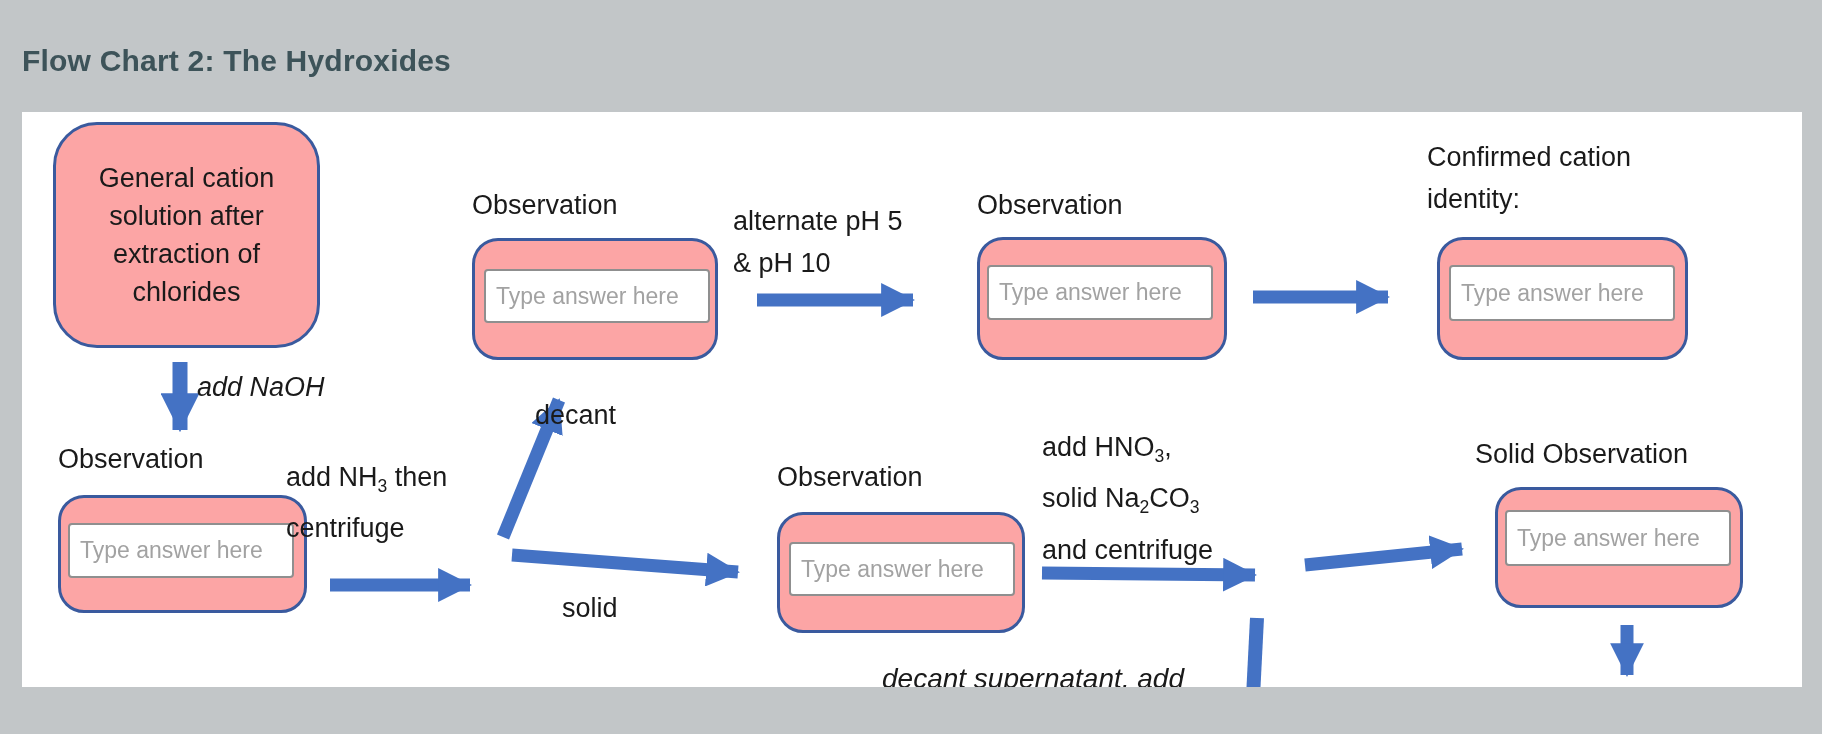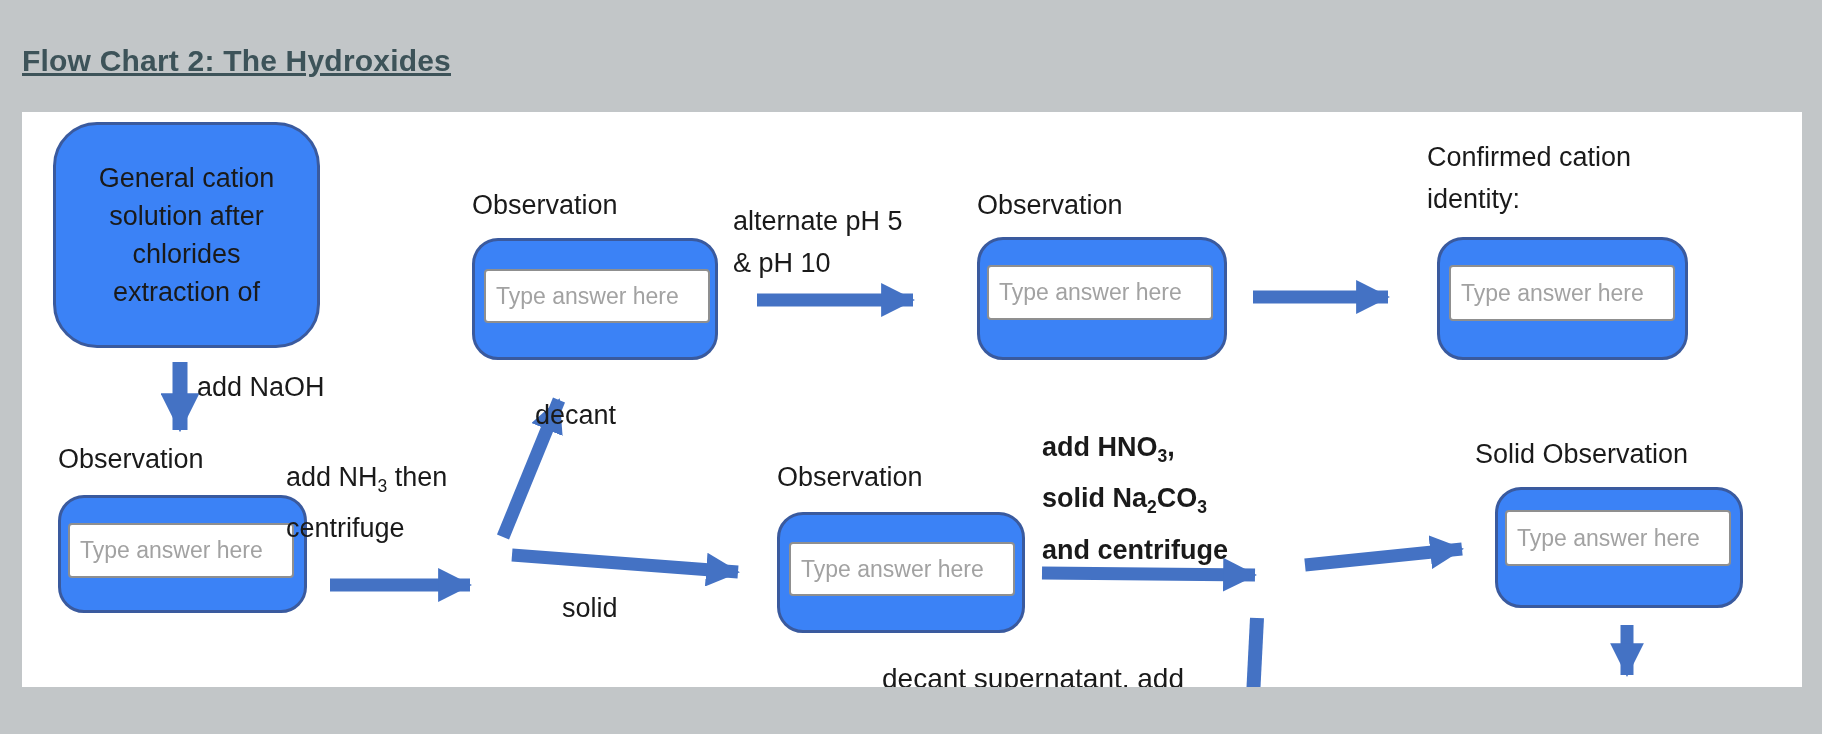--- a/index.html
+++ b/index.html
@@ -7,32 +7,31 @@
     width:1822px;height:734px;
     background:#c2c6c8;
     font-family:"Liberation Sans", sans-serif;
     position:relative;
     overflow:hidden;
   }
   .page-title{
     position:absolute;left:22px;top:44px;
     font-size:30px;font-weight:600;color:#3d5359;
     letter-spacing:0.2px;
-    text-decoration:underline;
   }
   .canvas{
     position:absolute;left:22px;top:112px;
     width:1780px;height:575px;
     background:#ffffff;
     overflow:hidden;
   }
   .arrow-layer{position:absolute;left:0;top:0;width:1780px;height:575px;}
   .node{
     position:absolute;
-    background:#3b82f6;
+    background:#fca5a5;
     border:3px solid #3a5a9e;
     border-radius:26px;
     box-sizing:border-box;
   }
   .node.big{border-radius:44px;display:flex;align-items:center;justify-content:center;}
   .node-text{
     text-align:center;font-size:27px;line-height:38px;color:#1a1a1a;
   }
   .answer{
     position:absolute;
@@ -43,21 +42,21 @@
     font-family:"Liberation Sans", sans-serif;
     font-size:23px;color:#444444;
     padding:12px 10px;
     outline:none;
   }
   .answer::placeholder{color:#a2a2a2;opacity:1;}
   .lbl{
     position:absolute;color:#1a1a1a;font-size:27px;line-height:42px;
     text-align:left;white-space:nowrap;
   }
-  .lbl.left{text-align:right;}
+  .lbl.left{text-align:right;font-style:italic;}
   sub{font-size:0.65em;}
 </style>
 </head>
 <body>
 
 <div class="page-title">Flow Chart 2: The Hydroxides</div>
 
 <div class="canvas">
 
   <svg class="arrow-layer" viewBox="0 0 1780 575">
@@ -75,22 +74,22 @@
     <line x1="1020" y1="461" x2="1233" y2="463" stroke="#4472c4" stroke-width="13" marker-end="url(#ah)"></line>
     <line x1="1283" y1="453" x2="1440" y2="437" stroke="#4472c4" stroke-width="13" marker-end="url(#ah)"></line>
     <line x1="1235" y1="506" x2="1231" y2="585" stroke="#4472c4" stroke-width="14"></line>
     <line x1="1605" y1="513" x2="1605" y2="563" stroke="#4472c4" stroke-width="13" marker-end="url(#ah)"></line>
   </svg>
 
   <div class="node big" style="left:31px;top:10px;width:267px;height:226px;">
     <div class="node-text">
       <div>General cation</div>
       <div>solution after</div>
+      <div>extraction of</div>
       <div>chlorides</div>
-      <div>extraction of</div>
     </div>
   </div>
 
   <div class="lbl" style="left:36px;top:326px;width:249px;">Observation</div>
   <div class="node" style="left:36px;top:383px;width:249px;height:118px;">
     <input class="answer" style="left: 7px; top: 25px; width: 226px; height: 55px;" placeholder="Type answer here">
   </div>
 
   <div class="lbl" style="left:450px;top:72px;width:246px;">Observation</div>
   <div class="node" style="left:450px;top:126px;width:246px;height:122px;">
@@ -131,21 +130,21 @@
     <div>decant</div>
   </div>
 
   <div class="lbl" style="left:540px;top:467px;width:100px;margin-top:8px;">solid</div>
 
   <div class="lbl" style="left:711px;top:88px;width:200px;">
     <div>alternate pH 5</div>
     <div>&amp; pH 10</div>
   </div>
 
-  <div class="lbl" style="left:1020px;top:314px;width:240px;font-weight:bold;">
+  <div class="lbl" style="left:1020px;top:314px;width:240px;">
     <div><span>add HNO</span><sub>3</sub><span>,</span></div>
     <div><span>solid Na</span><sub>2</sub><span>CO</span><sub>3</sub></div>
     <div>and centrifuge</div>
   </div>
 
   <div class="lbl left" style="left:860px;top:546px;font-size:28px;">decant supernatant, add</div>
 
 </div>
 
 </body></html>

